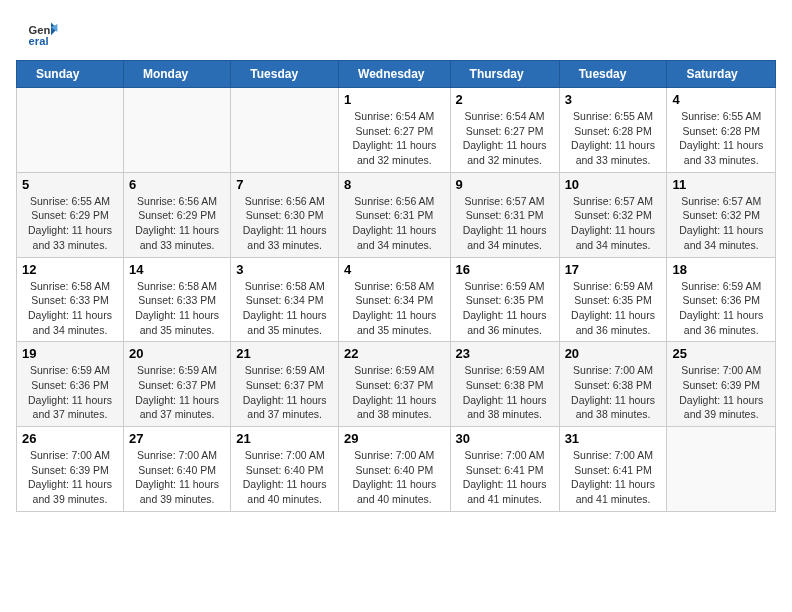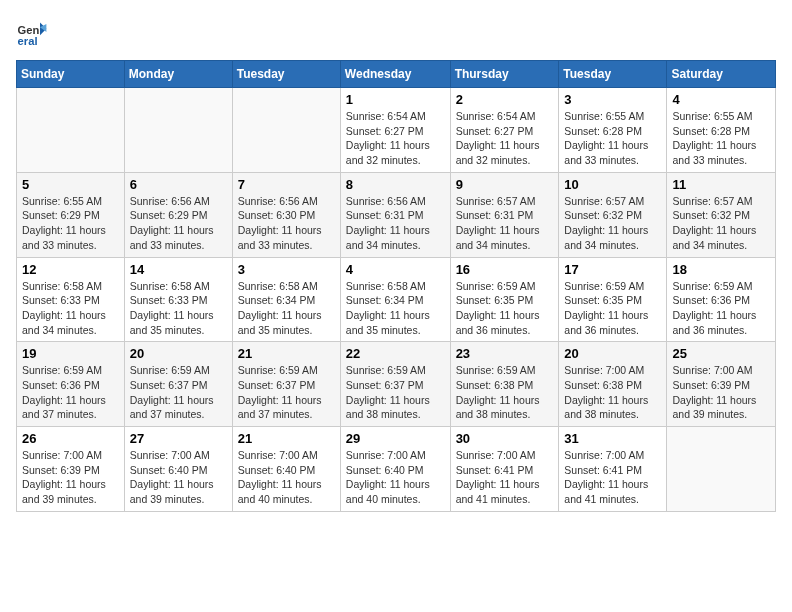--- a/index.html
+++ b/index.html
@@ -8,20 +8,21 @@
       background: #fff;
       width: 792px;
       min-height: 612px;
       padding: 16px;
     }
     .header {
       display: flex;
       justify-content: space-between;
       align-items: flex-start;
       margin-bottom: 12px;
+      margin-left: 11px;
     }
     .logo {
       display: flex;
       align-items: center;
     }
     .logo-general { color: #333; }
     .logo-blue { color: #1a5fa8; }
     .logo-icon {
       width: 32px;
       height: 32px;
@@ -40,21 +41,21 @@
       color: #444;
     }
     table {
       width: 100%;
       border-collapse: collapse;
       font-size: 11px;
     }
     thead tr th {
       background-color: #2a6db5;
       color: #fff;
-      padding: 6px 4px;
+      padding: 6px 19px;
       text-align: left;
       font-size: 12px;
       font-weight: bold;
       border: 1px solid #1e5a9a;
     }
     tbody tr td {
       border: 1px solid #ccc;
       vertical-align: top;
       padding: 4px 5px;
       height: 80px;
@@ -64,20 +65,21 @@
     .day-number {
       font-weight: bold;
       font-size: 13px;
       display: block;
       margin-bottom: 2px;
     }
     .day-info {
       color: #333;
       font-size: 10.5px;
       line-height: 1.4;
+      text-align: center;
     }
     .empty-cell {
       background: #f9f9f9;
     }
     tbody tr:nth-child(even) td {
       background: #f5f5f5;
     }
     tbody tr:nth-child(even) td.empty-cell {
       background: #efefef;
     }

